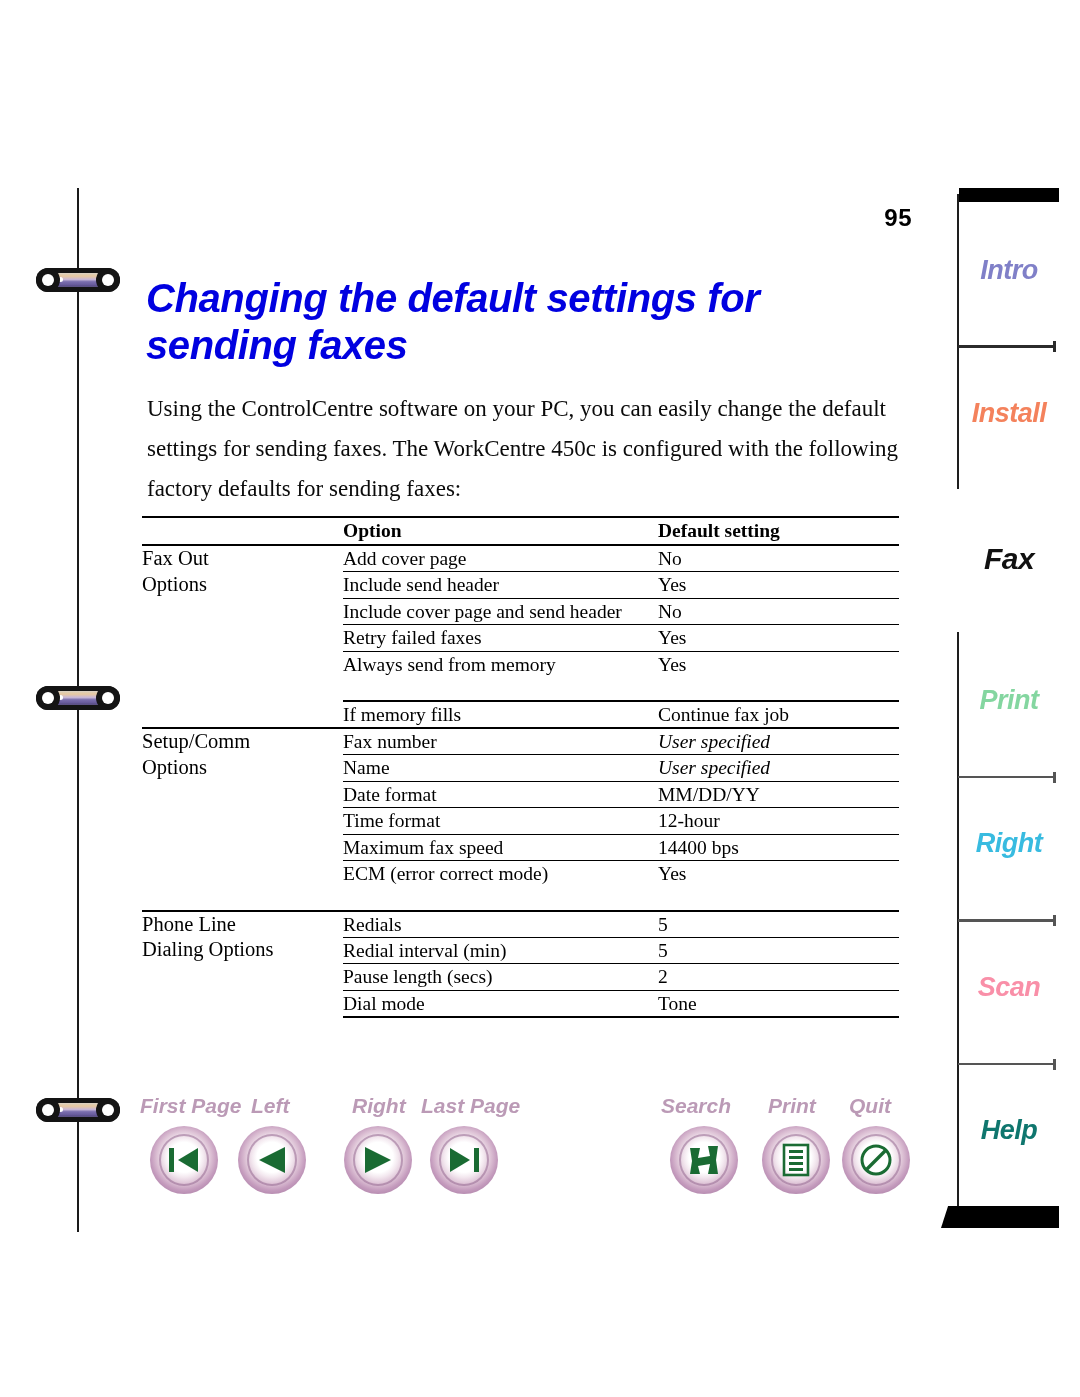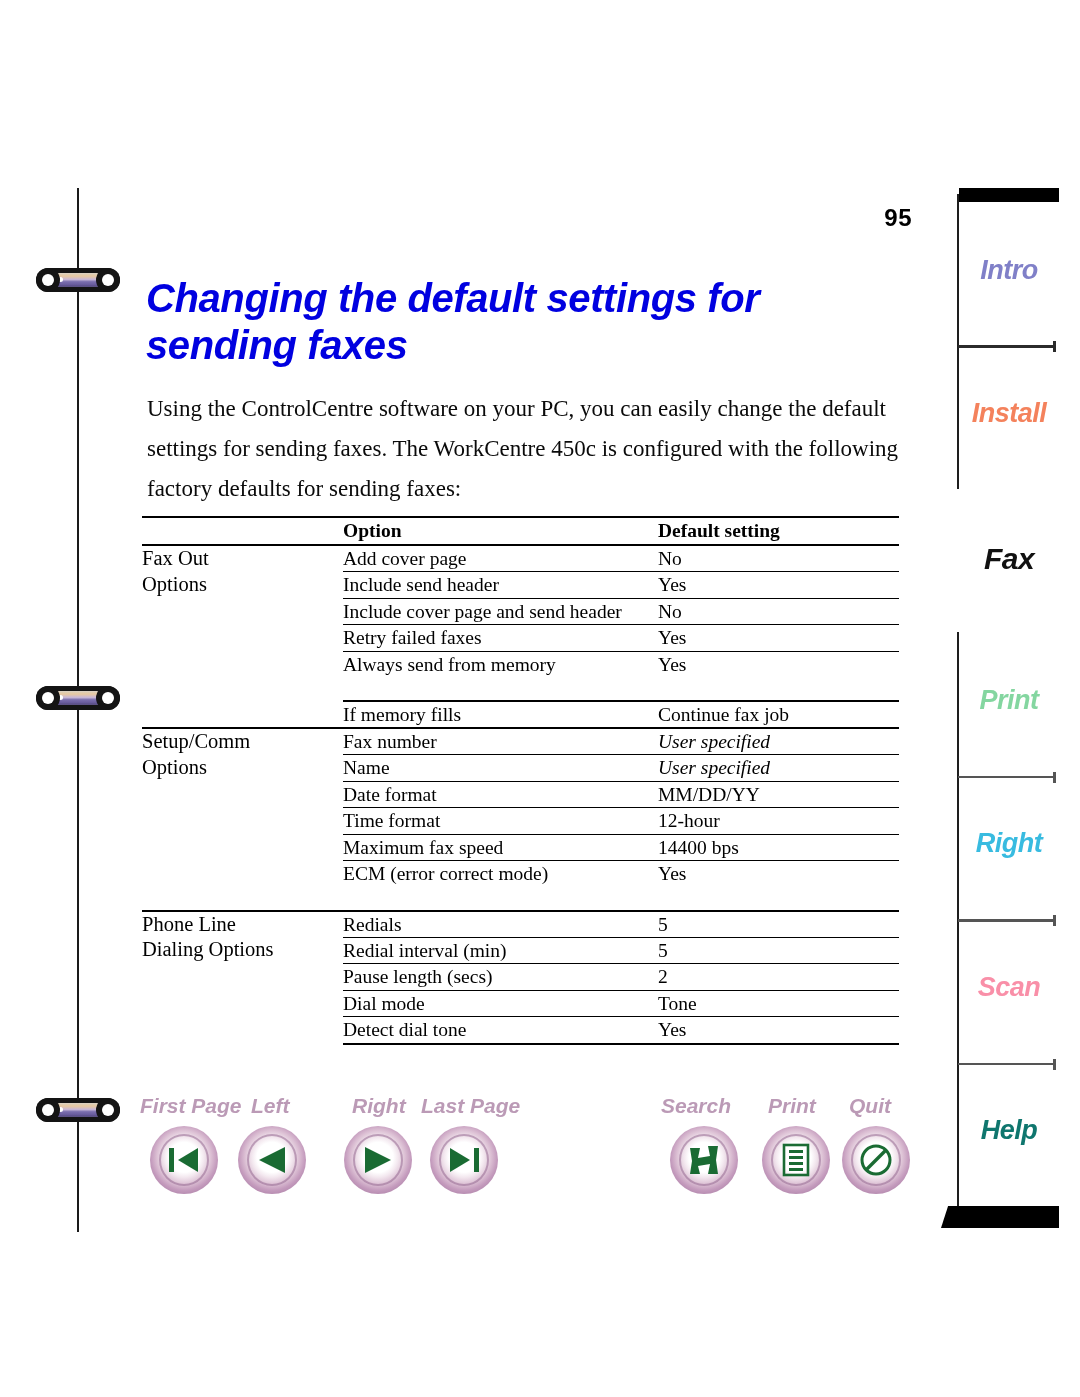--- a/index.html
+++ b/index.html
@@ -397,25 +397,20 @@
           <tr class="body line-part">
             <td class="c-group grouplabel"></td>
             <td class="c-opt pad-opt">Pause length (secs)</td>
             <td class="c-def pad-def">2</td>
           </tr>
           <tr class="body line-part">
             <td class="c-group grouplabel"></td>
             <td class="c-opt pad-opt">Dial mode</td>
             <td class="c-def pad-def">Tone</td>
           </tr>
-          <tr class="body line-part">
-            <td class="c-group grouplabel"></td>
-            <td class="c-opt pad-opt">Detect dial tone</td>
-            <td class="c-def pad-def">Yes</td>
-          </tr>
           <tr class="line-heavy-part">
             <td class="c-group" style="height:0"></td>
             <td class="c-opt" style="height:0"></td>
             <td class="c-def" style="height:0"></td>
           </tr>
         </tbody>
     </table>
   </div>
 
   <div class="navbar">

